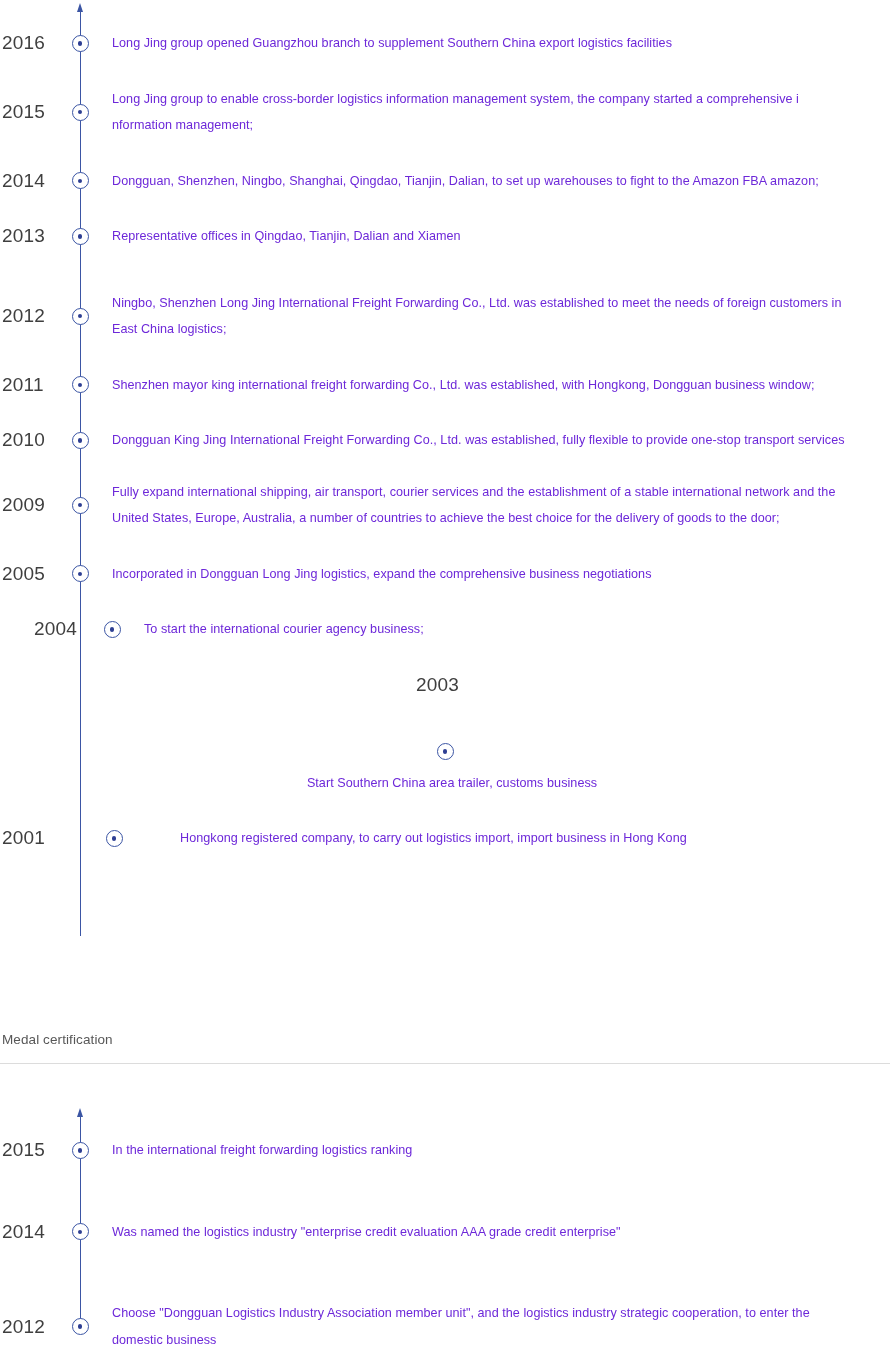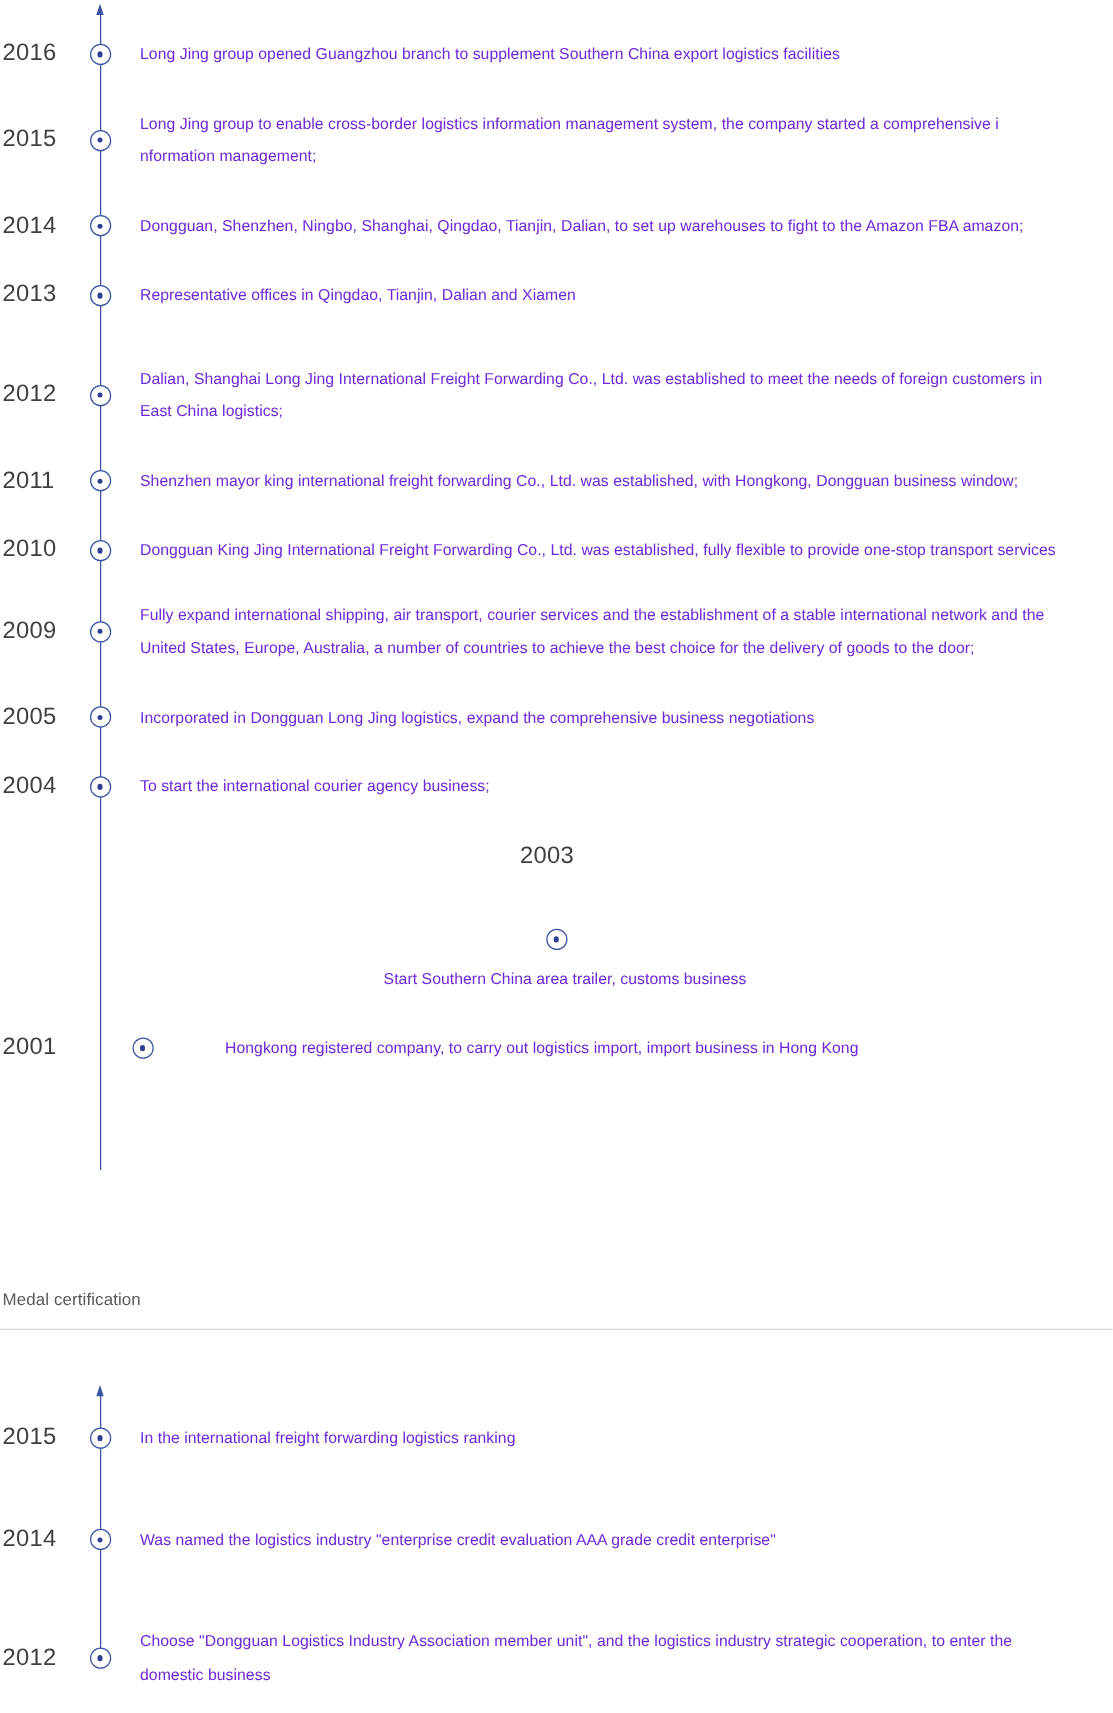--- a/index.html
+++ b/index.html
@@ -169,21 +169,21 @@
           </div>
           <div class="tl-text">Representative offices in Qingdao, Tianjin, Dalian and Xiamen</div>
         </div>
         <div class="tl-row" style="margin-bottom: 29px;">
           <div class="tl-year">2012</div>
           <div class="tl-marker">
             <div class="ring">
               <div class="dot"></div>
             </div>
           </div>
-          <div class="tl-text">Dalian, Shanghai Long Jing International Freight Forwarding Co., Ltd. was established to meet the needs of foreign customers in
+          <div class="tl-text">Ningbo, Shenzhen Long Jing International Freight Forwarding Co., Ltd. was established to meet the needs of foreign customers in
 East China logistics;</div>
         </div>
         <div class="tl-row" style="margin-bottom: 29px;">
           <div class="tl-year">2011</div>
           <div class="tl-marker">
             <div class="ring">
               <div class="dot"></div>
             </div>
           </div>
           <div class="tl-text">Shenzhen mayor king international freight forwarding Co., Ltd. was established, with Hongkong, Dongguan business window;</div>
@@ -209,21 +209,21 @@
         </div>
         <div class="tl-row" style="margin-bottom: 29px;">
           <div class="tl-year">2005</div>
           <div class="tl-marker">
             <div class="ring">
               <div class="dot"></div>
             </div>
           </div>
           <div class="tl-text">Incorporated in Dongguan Long Jing logistics, expand the comprehensive business negotiations</div>
         </div>
-        <div class="tl-row" style="margin-bottom: 29px;">
+        <div class="tl-row" style="margin-bottom: 29px; padding-left: 32px;">
           <div class="tl-year">2004</div>
           <div class="tl-marker">
             <div class="ring">
               <div class="dot"></div>
             </div>
           </div>
           <div class="tl-text">To start the international courier agency business;</div>
         </div>
         <div class="tl-row" style="margin-bottom: 29px; flex-direction: column;">
           <div class="tl-year">2003</div>

